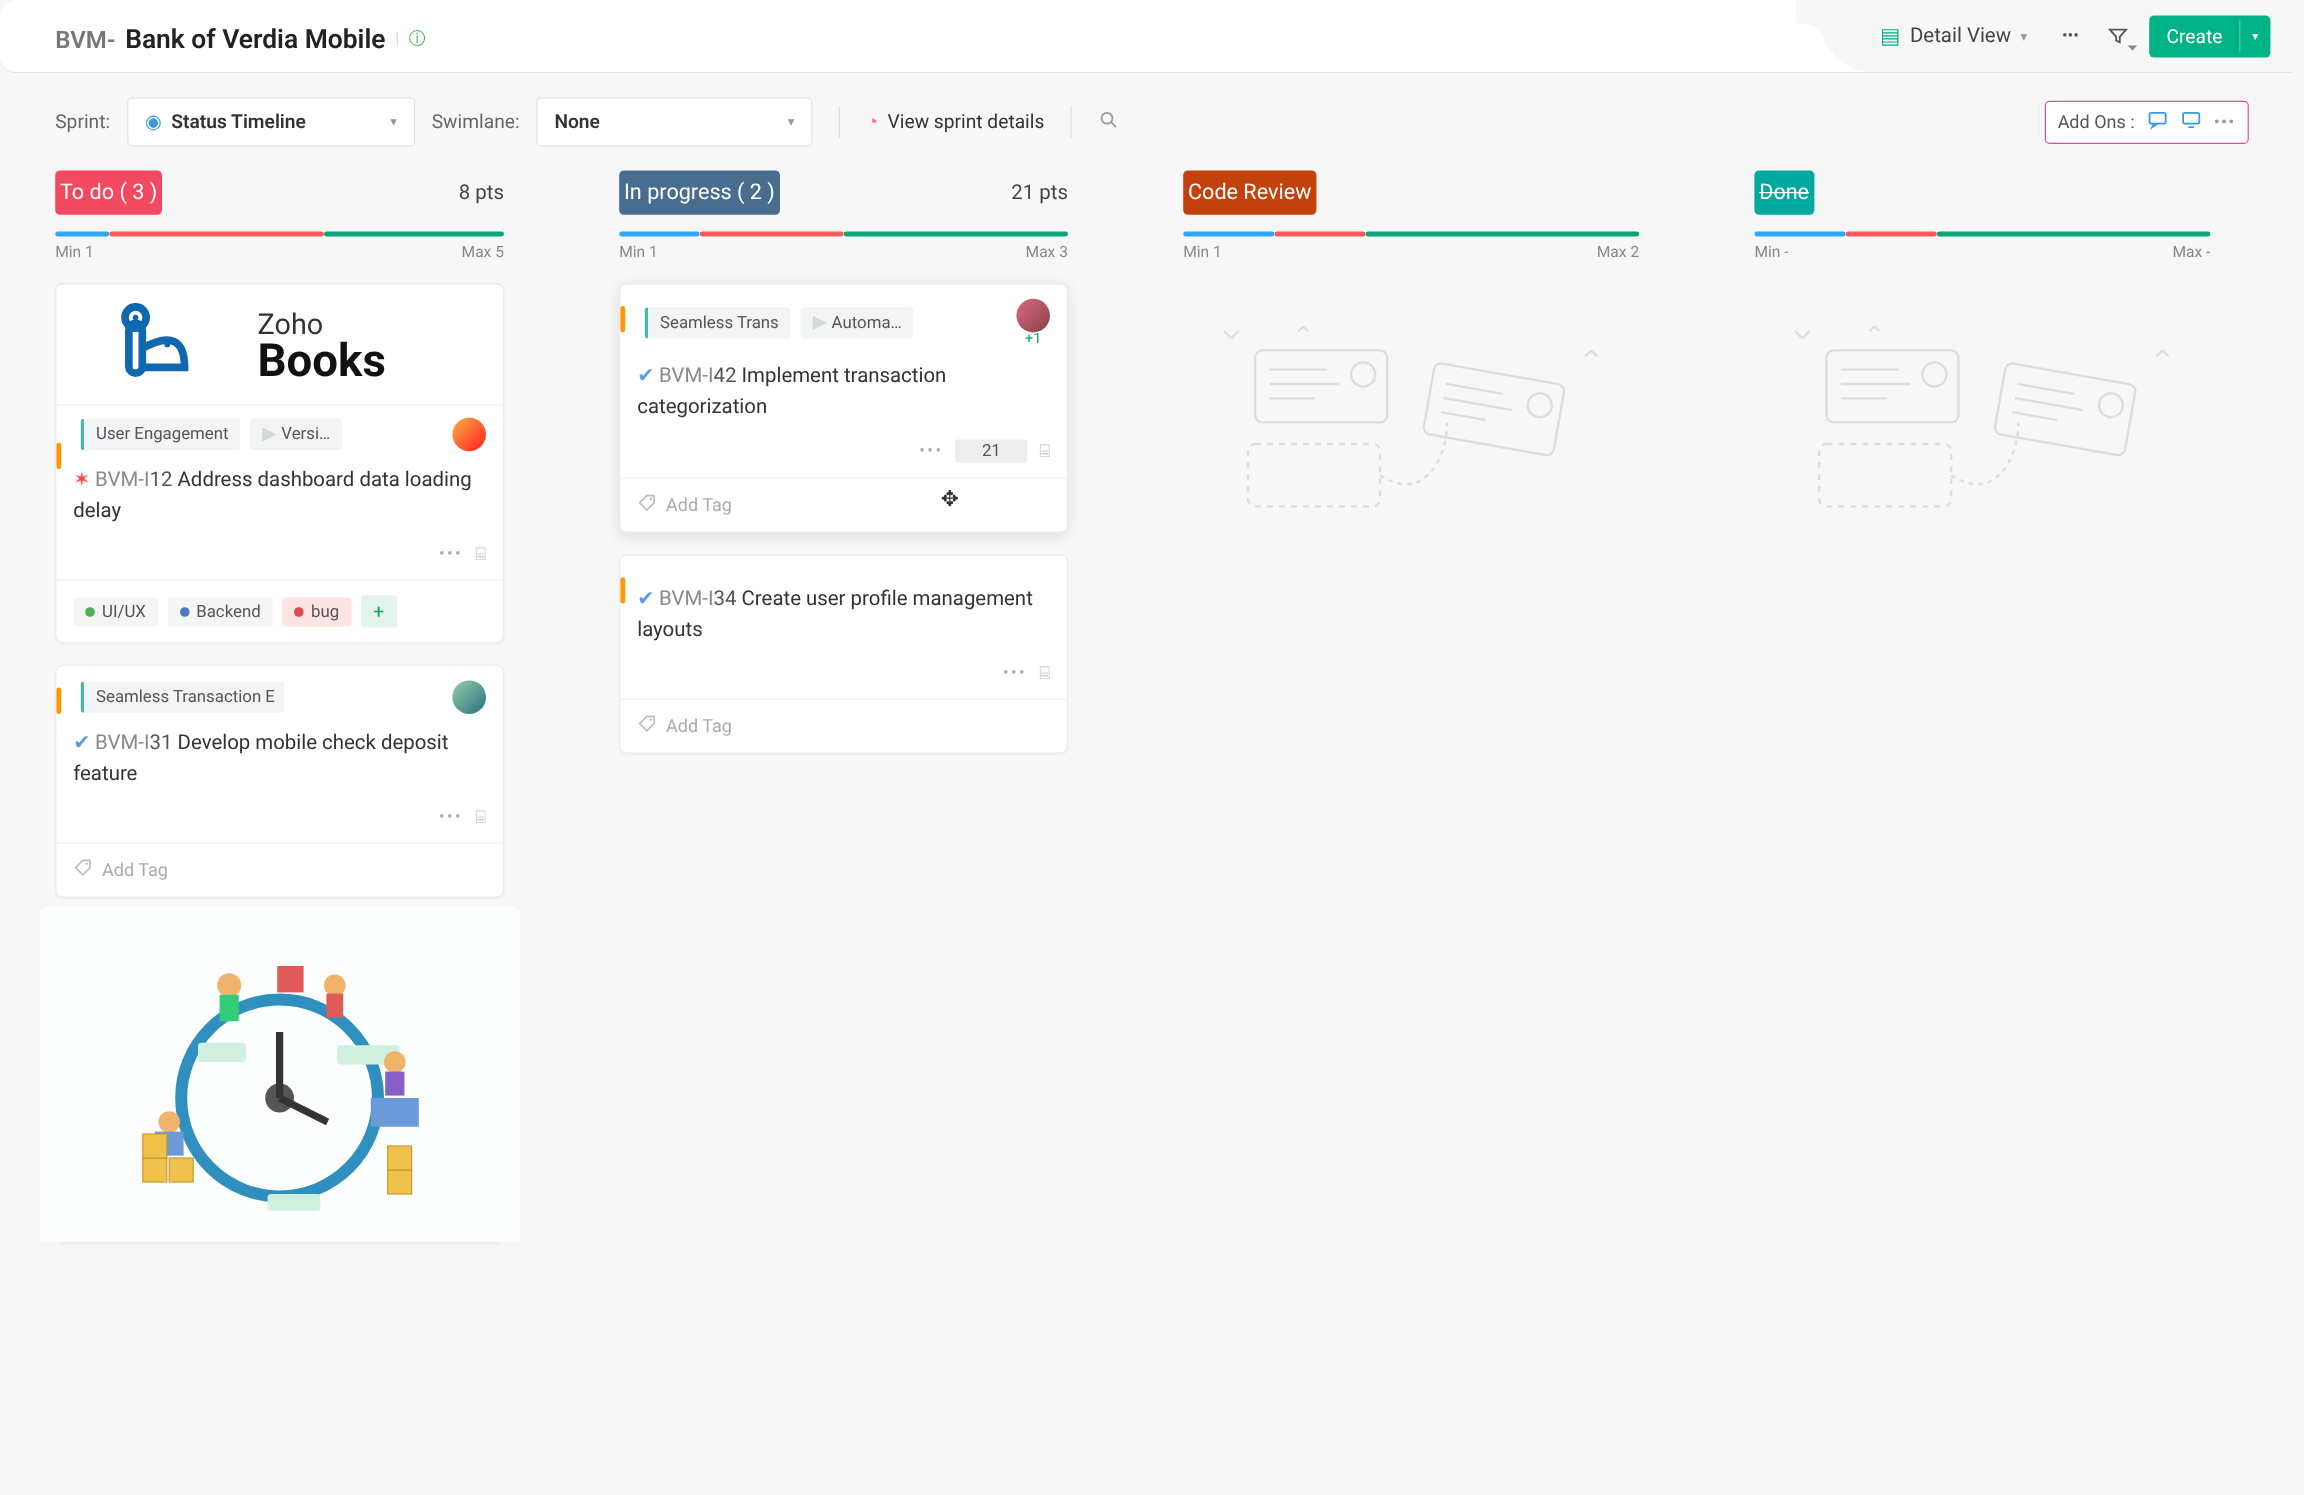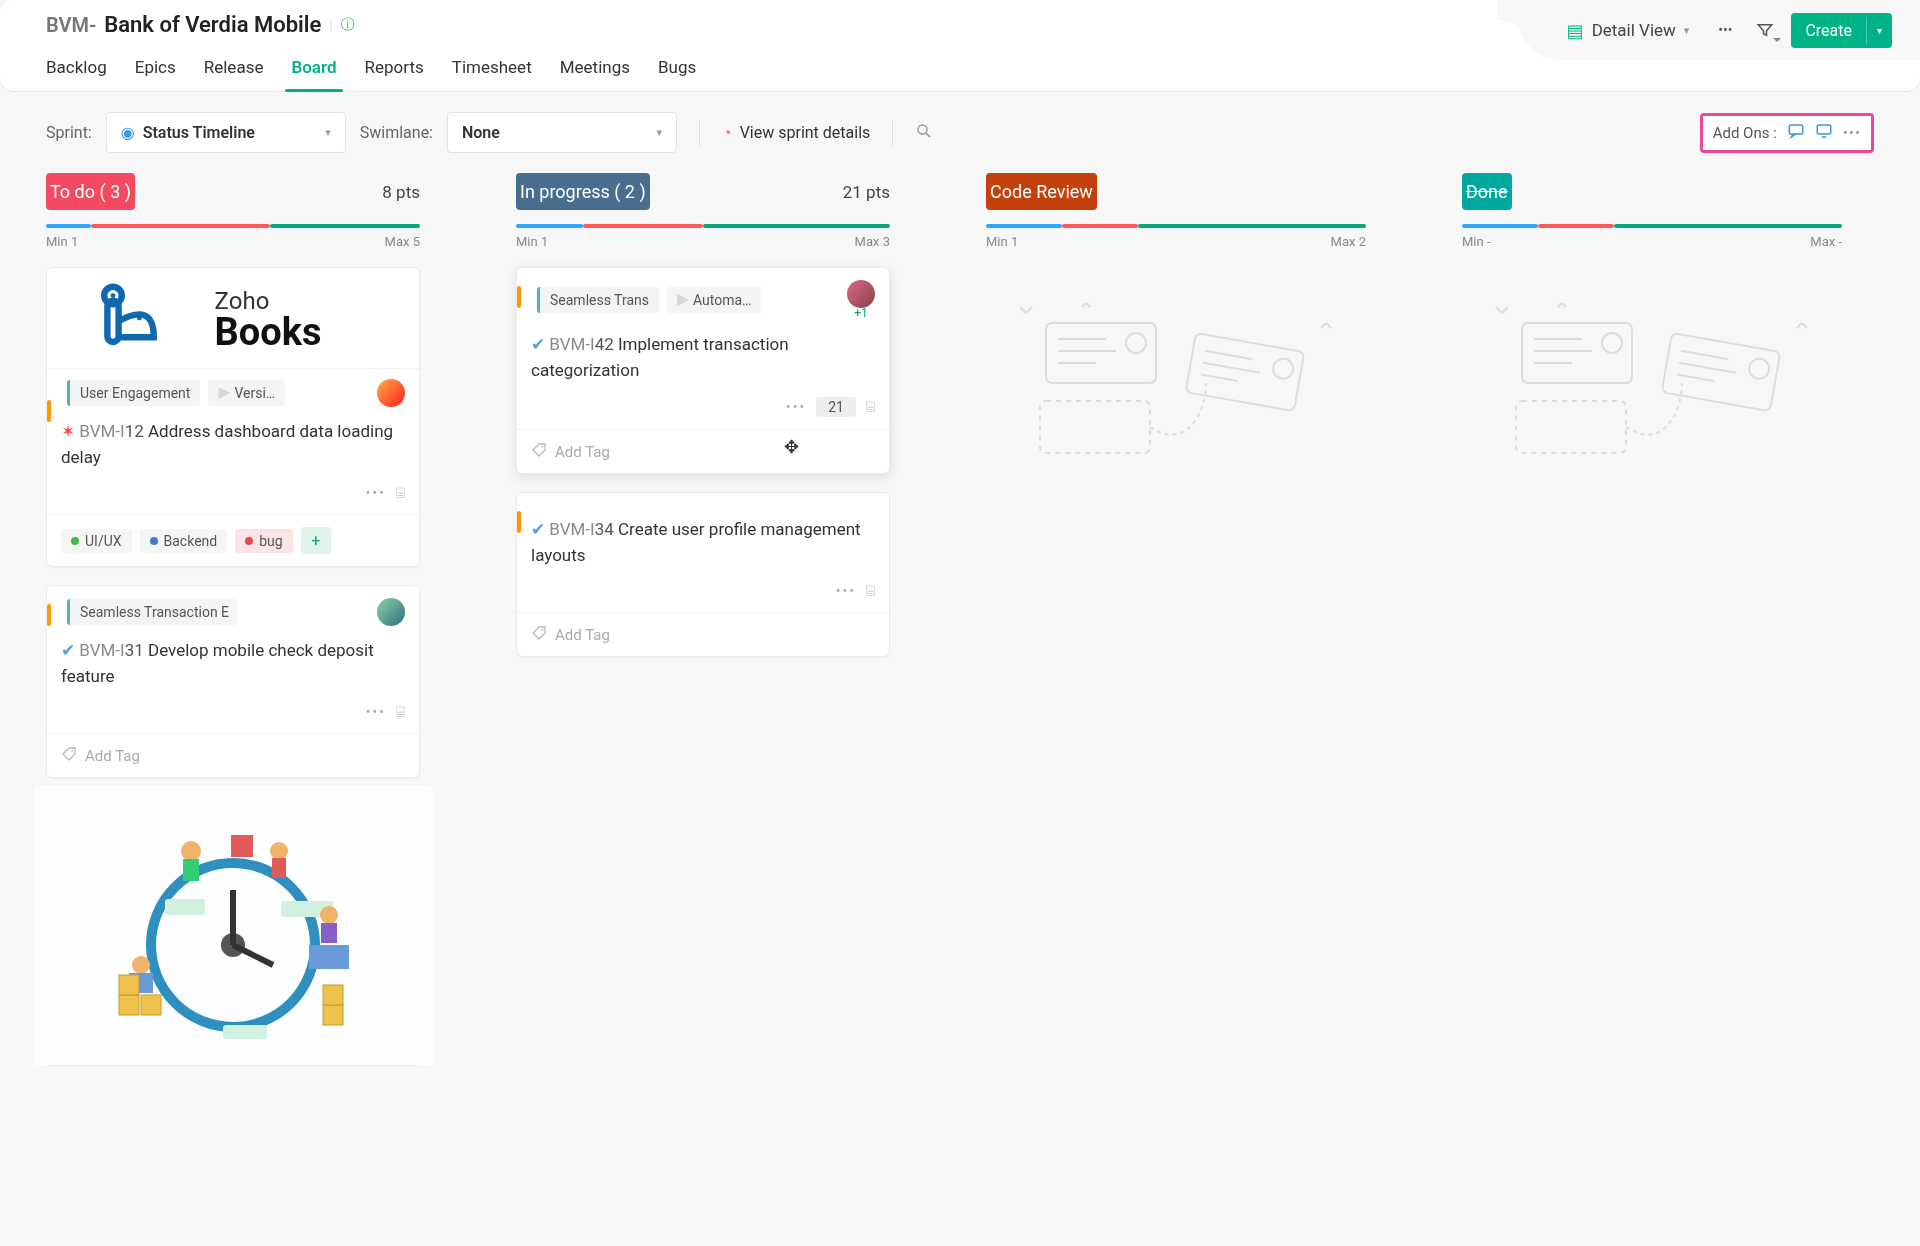--- a/index.html
+++ b/index.html
@@ -106,21 +106,21 @@
   .tb-swim { min-width: 230px; }
   .view-sprint {
     display:flex;align-items:center;gap:8px;color:#333;font-size:16px;
     cursor:pointer;
   }
   .view-sprint .clock { color:#ff6b6b;}
   .tb-sep { width:1px; height:26px; background:#ddd; margin:0 8px;}
   .tb-search { color:#888; cursor:pointer;}
   .tb-right { margin-left:auto; display:flex; align-items:center; gap:8px;}
   .addons-box {
-    border:3px solid #ec4899; background:#fff; border-radius:4px;
+    border:1px solid #ec4899; background:#fff; border-radius:4px;
     padding:6px 10px; display:flex; align-items:center; gap:10px;
     font-size:15px; color:#555;
   }
   .addons-box .aic { color:#3a98e0; cursor:pointer;}
   .addons-box .more {color:#999;cursor:pointer;letter-spacing:1px;}
 
   
   .board {
     padding: 0 46px;
     display:flex; gap: 96px;
@@ -196,21 +196,21 @@
   .card-title .bug-ic{ color:#f44; margin-right:4px;}
   .card-title .task-ic{ color:#5a9de0; margin-right:4px;}
   .card-foot {
     display:flex; align-items:center; gap:10px; margin-top:14px;
     color:#aaa;
   }
   .card-foot .sp{flex:1;}
   .card-foot .mm { cursor:pointer; letter-spacing:2px;}
   .card-foot .est-ic{ font-size:15px; color:#bbb; cursor:pointer;}
   .card-foot .pts-chip{
-    background:#eee;color:#555;border-radius:3px;padding:2px 12px;font-size:14px;
+    background:#eee;color:#555;border-radius:3px;padding:2px 22px;font-size:14px;
   }
   .tag-row{
     border-top:1px solid #f0f0f0;
     margin:12px -14px -12px; padding:12px 14px;
     display:flex;align-items:center;gap:8px;
   }
   .tag-row .tg-ic{color:#bbb;}
   .tag-row .add-tag{color:#aaa;font-size:15px;cursor:pointer;}
   .mini-tag{
     font-size:14px; padding:4px 10px; border-radius:3px;
@@ -253,30 +253,20 @@
 </head>
 <body>
 
 <div class="header">
   <div class="header-left">
     <div class="project-title-row">
       <span class="proj-prefix">BVM-</span>
       <span class="proj-name">Bank of Verdia Mobile</span>
       <span class="divider-v">|</span>
       <span class="cost-icon">ⓘ</span>
-    </div>
-    <div class="nav-tabs">
-      <div class="nav-tab">Backlog</div>
-      <div class="nav-tab">Epics</div>
-      <div class="nav-tab">Release</div>
-      <div class="nav-tab active">Board</div>
-      <div class="nav-tab">Reports</div>
-      <div class="nav-tab">Timesheet</div>
-      <div class="nav-tab">Meetings</div>
-      <div class="nav-tab">Bugs</div>
     </div>
   </div>
   <div class="header-right">
     <div class="detail-view">
       <span class="dv-icon">▤</span>
       <span>Detail View</span>
       <span class="caret">▾</span>
     </div>
     <div class="hdr-icon">•••</div>
     <div class="hdr-icon filter-ic">

